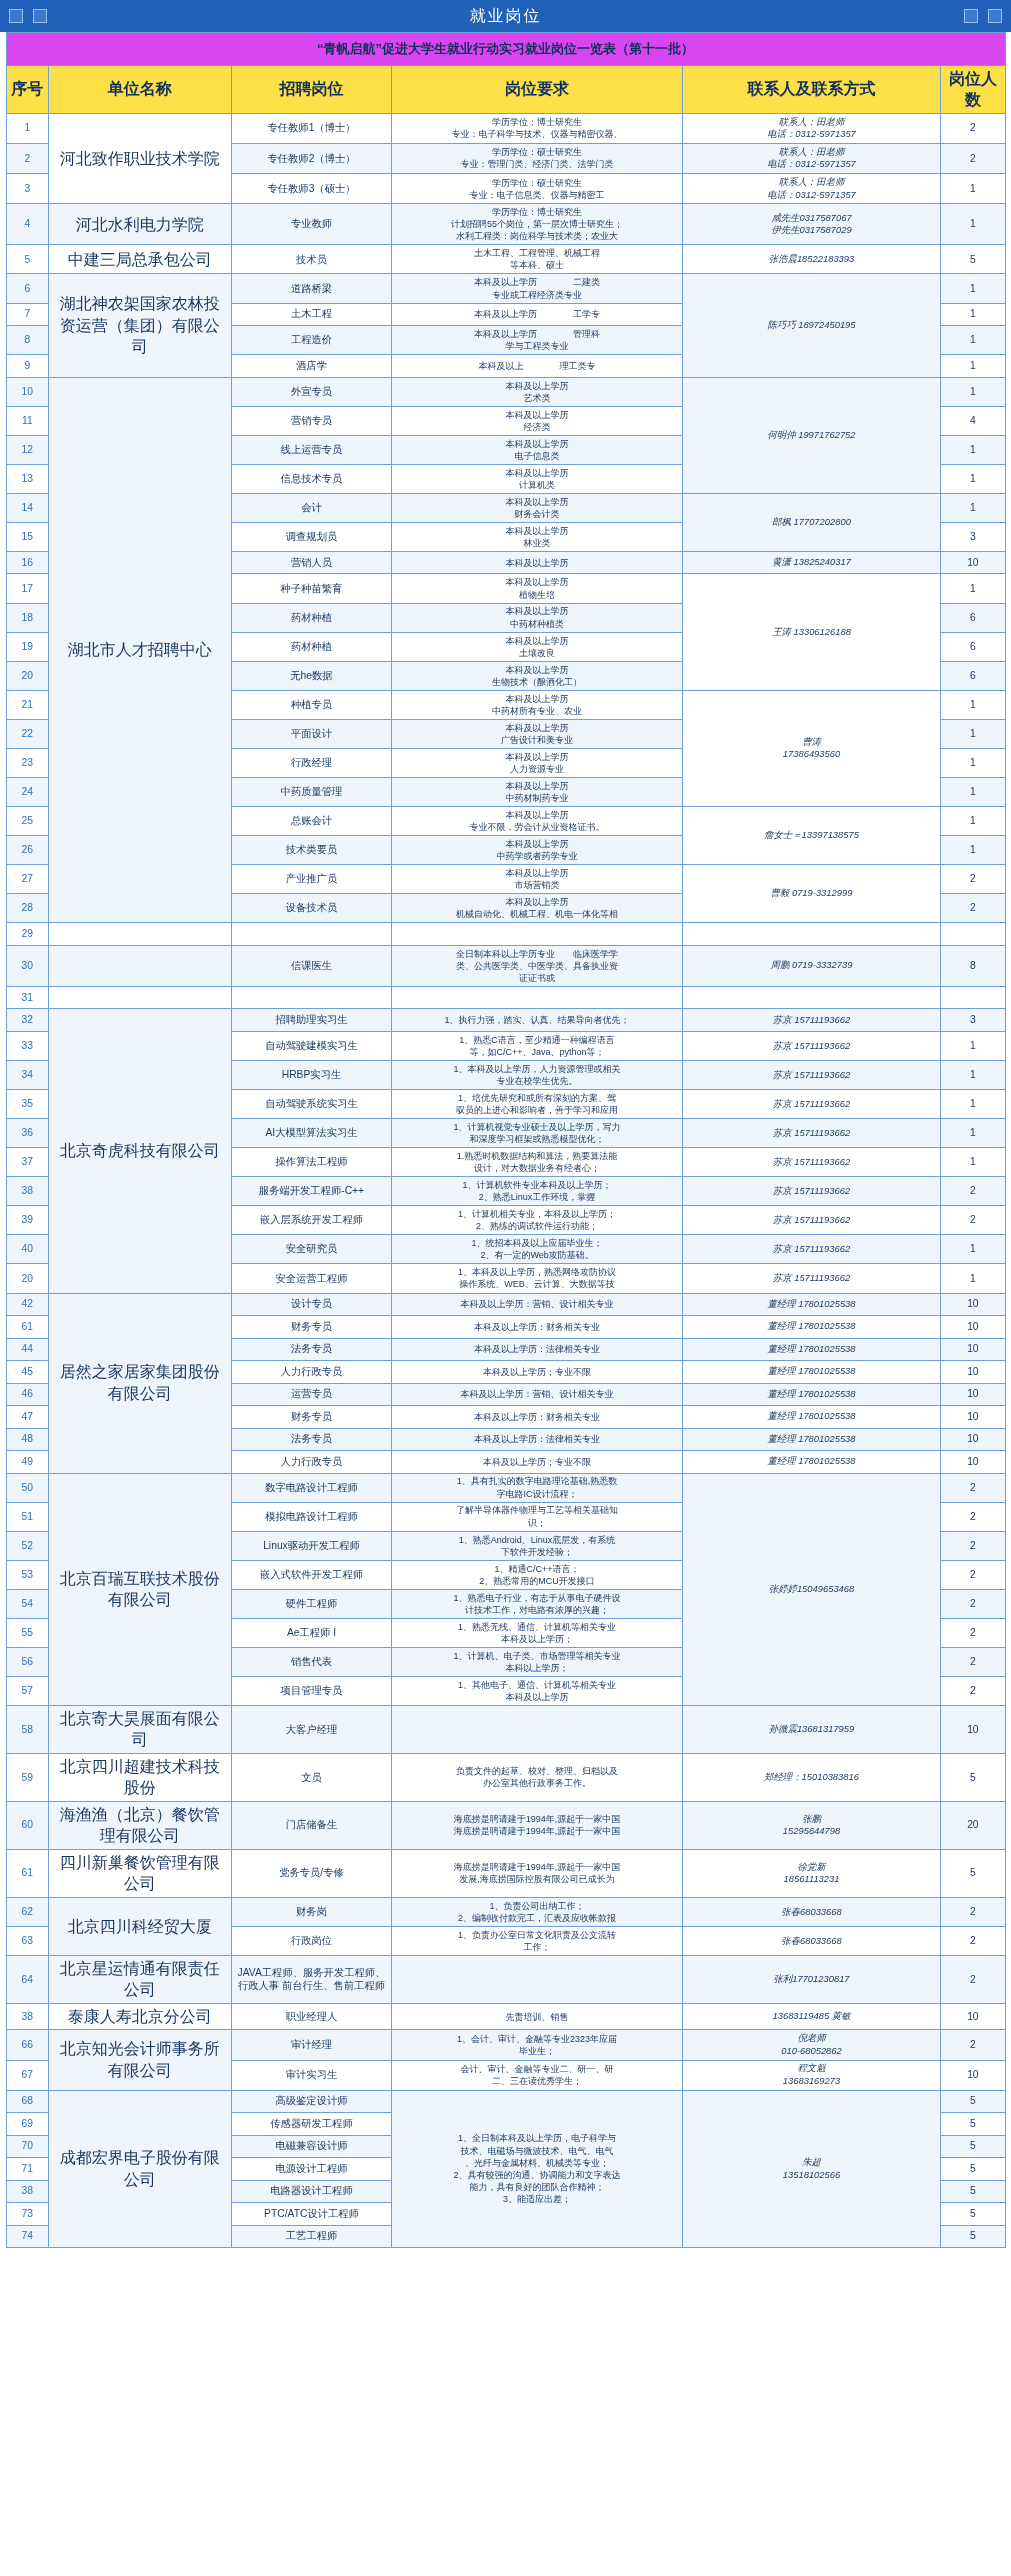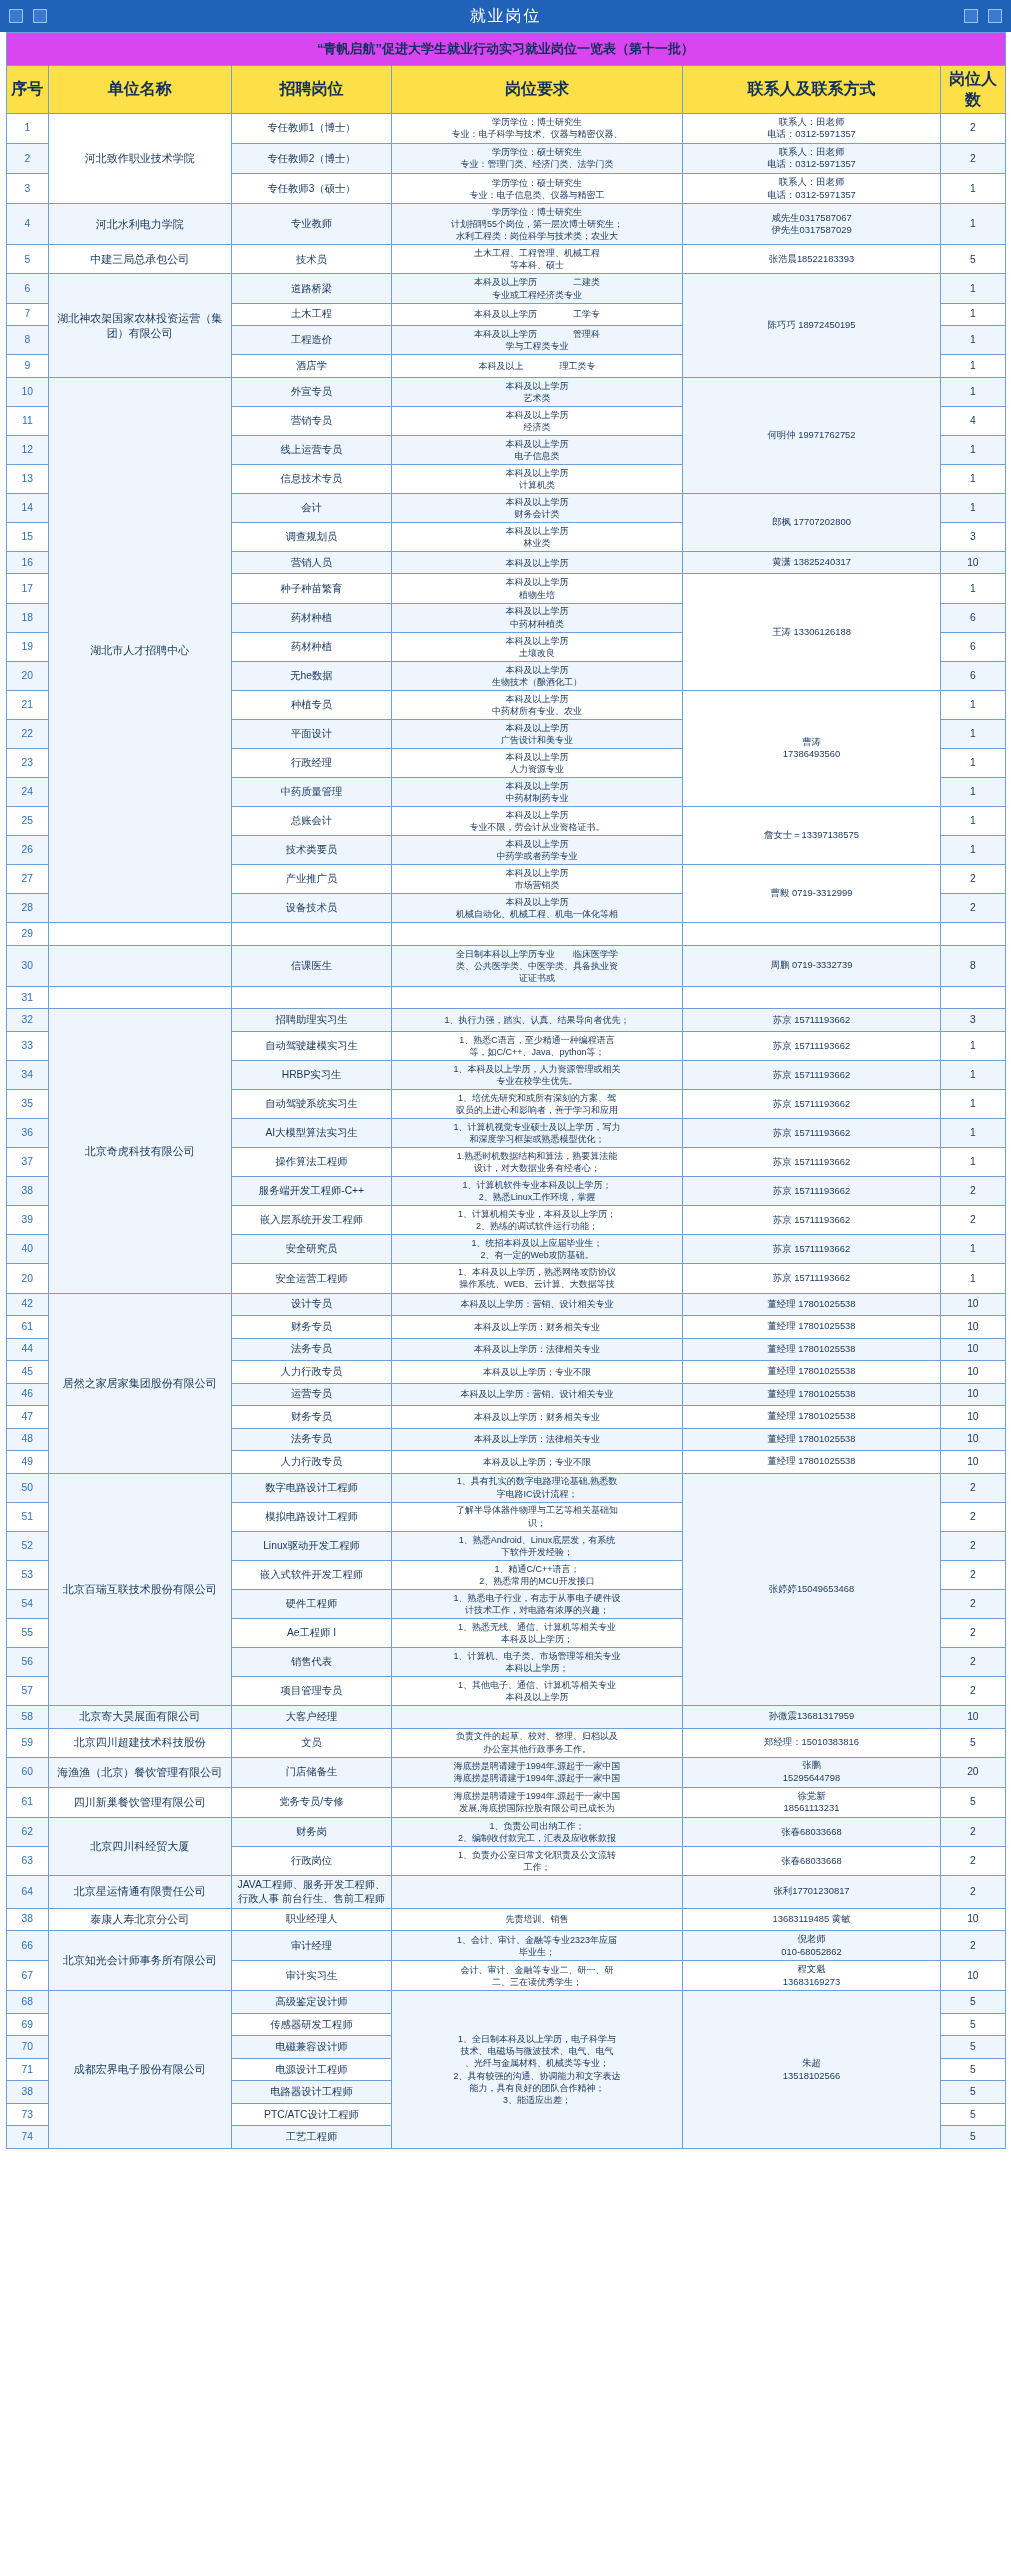--- a/index.html
+++ b/index.html
@@ -10,24 +10,24 @@
   .topbar .dots{position:absolute;display:flex;gap:9.4px;align-items:center;}
   .topbar .dots.left{left:9.4px;}
   .topbar .dots.right{right:9.4px;}
   .sq{width:12px;height:12px;border:0.9px solid #9cc2ef;background:#3a7ad0;}
   .sheet{padding:0 5.6px 5.6px 5.6px;}
   table{border-collapse:collapse;width:1000px;table-layout:fixed;}
   td,th{border:0.9px solid #6f9fd8;vertical-align:middle;text-align:center;font-size:9.4px;line-height:1.35;padding:1.9px 2.8px;color:#17365d;}
   .hdr td{background:#fde047;font-weight:bold;font-size:16px;height:26px;color:#10305c;}
   .bigtitle td{background:#d946ef;font-weight:bold;font-size:13px;height:28px;color:#10305c;border:0.9px solid #6f9fd8;}
   td.idx{font-size:10.3px;color:#2d6fbd;}
-  td.unit{font-size:11px;}
+  td.unit{font-size:16px;}
   td.post{font-size:10.3px;}
   td.req{font-size:9px;text-align:center;}
-  td.contact{font-size:9.4px;}
+  td.contact{font-size:9.4px;font-style:italic;}
   td.num{font-size:10.3px;}
   tr.alt td{background:#eef5fc;}
   tr.alt td.idx{background:#eef5fc;}
   .row{height:22.5px;}
   .reqcell{white-space:pre-line;}
 </style>
 </head>
 <body>
 
 <div class="page">

